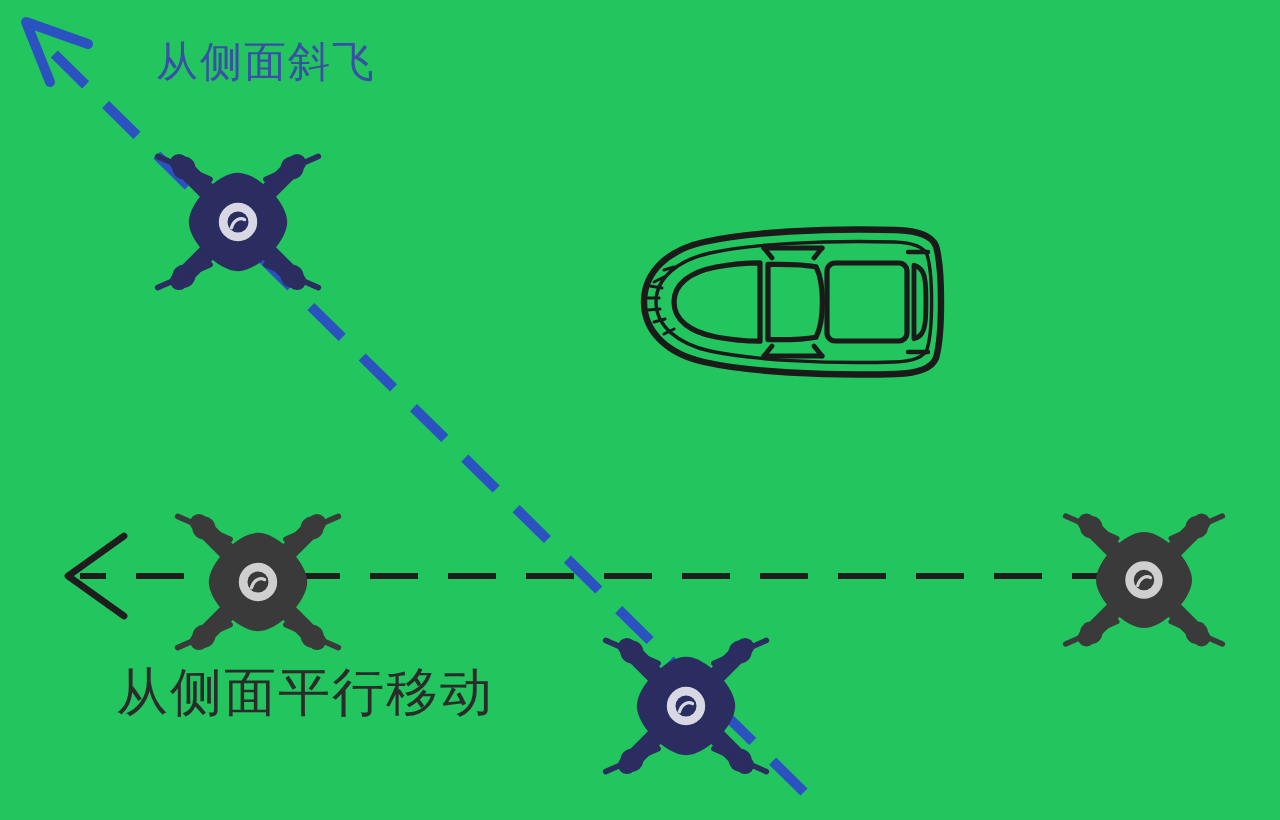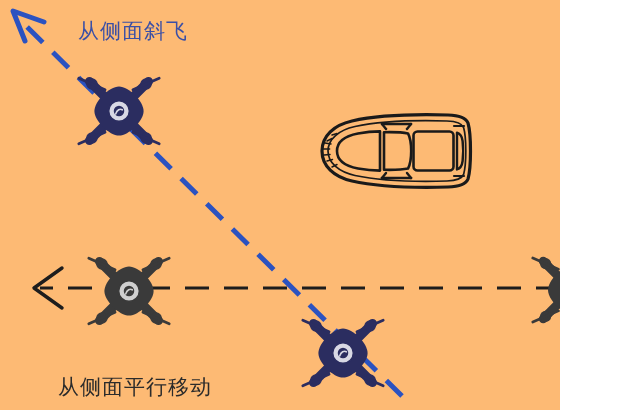--- a/index.html
+++ b/index.html
@@ -6,23 +6,23 @@
   html, body {
     margin: 0;
     padding: 0;
     background: #ffffff;
   }
   body {
     font-family: "DejaVu Sans", "Liberation Sans", sans-serif;
   }
   #stage {
     position: relative;
-    width: 560px;
+    width: 640px;
     height: 410px;
-    background: #fdba74;
+    background: #22c55e;
     overflow: hidden;
   }
   #scene {
     position: absolute;
     left: 0;
     top: 0;
     width: 640px;
     height: 410px;
   }
   .label {
@@ -34,23 +34,22 @@
   }
   #label-diagonal {
     left: 78px;
     top: 17px;
     font-size: 21px;
     color: #3a4fa6;
   }
   #label-parallel {
     left: 58px;
     top: 329px;
-    font-size: 21px;
+    font-size: 26px;
     color: #2b2b2b;
-    margin-top: 44px;
   }
 </style>
 </head>
 <body>
 
 <div id="stage">
 
   <svg id="scene" viewBox="0 0 640 410" xmlns="http://www.w3.org/2000/svg">
 
     <defs>

